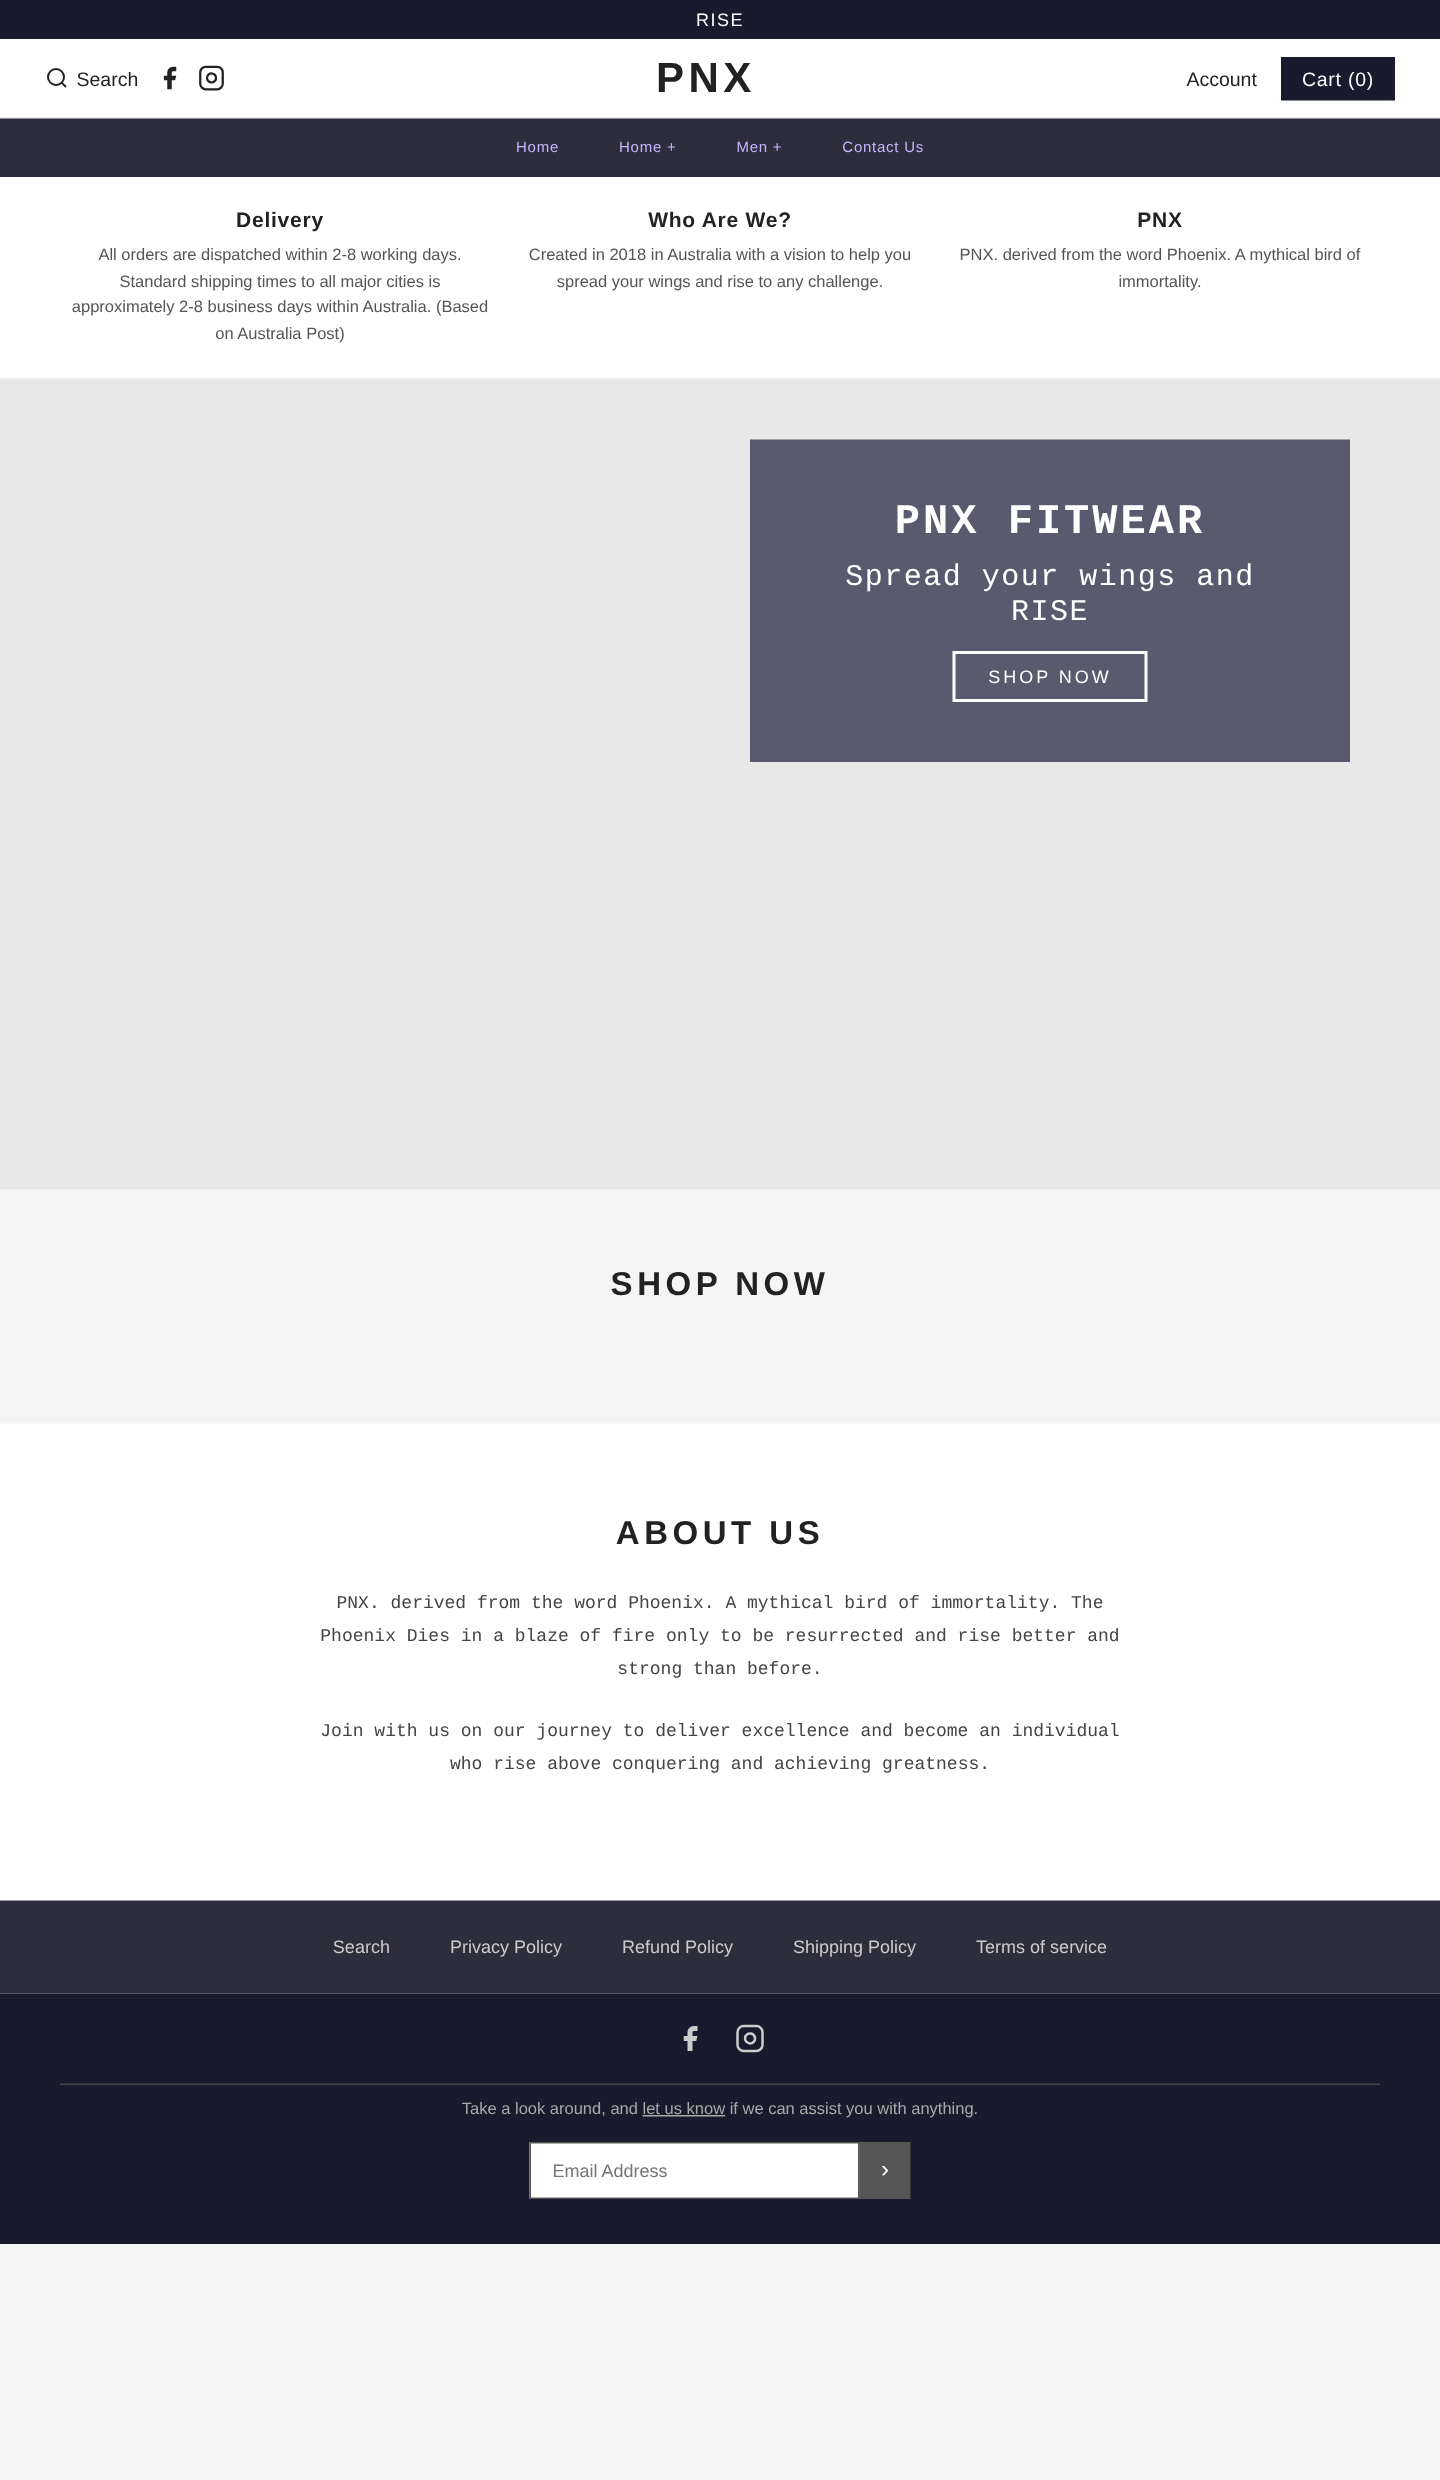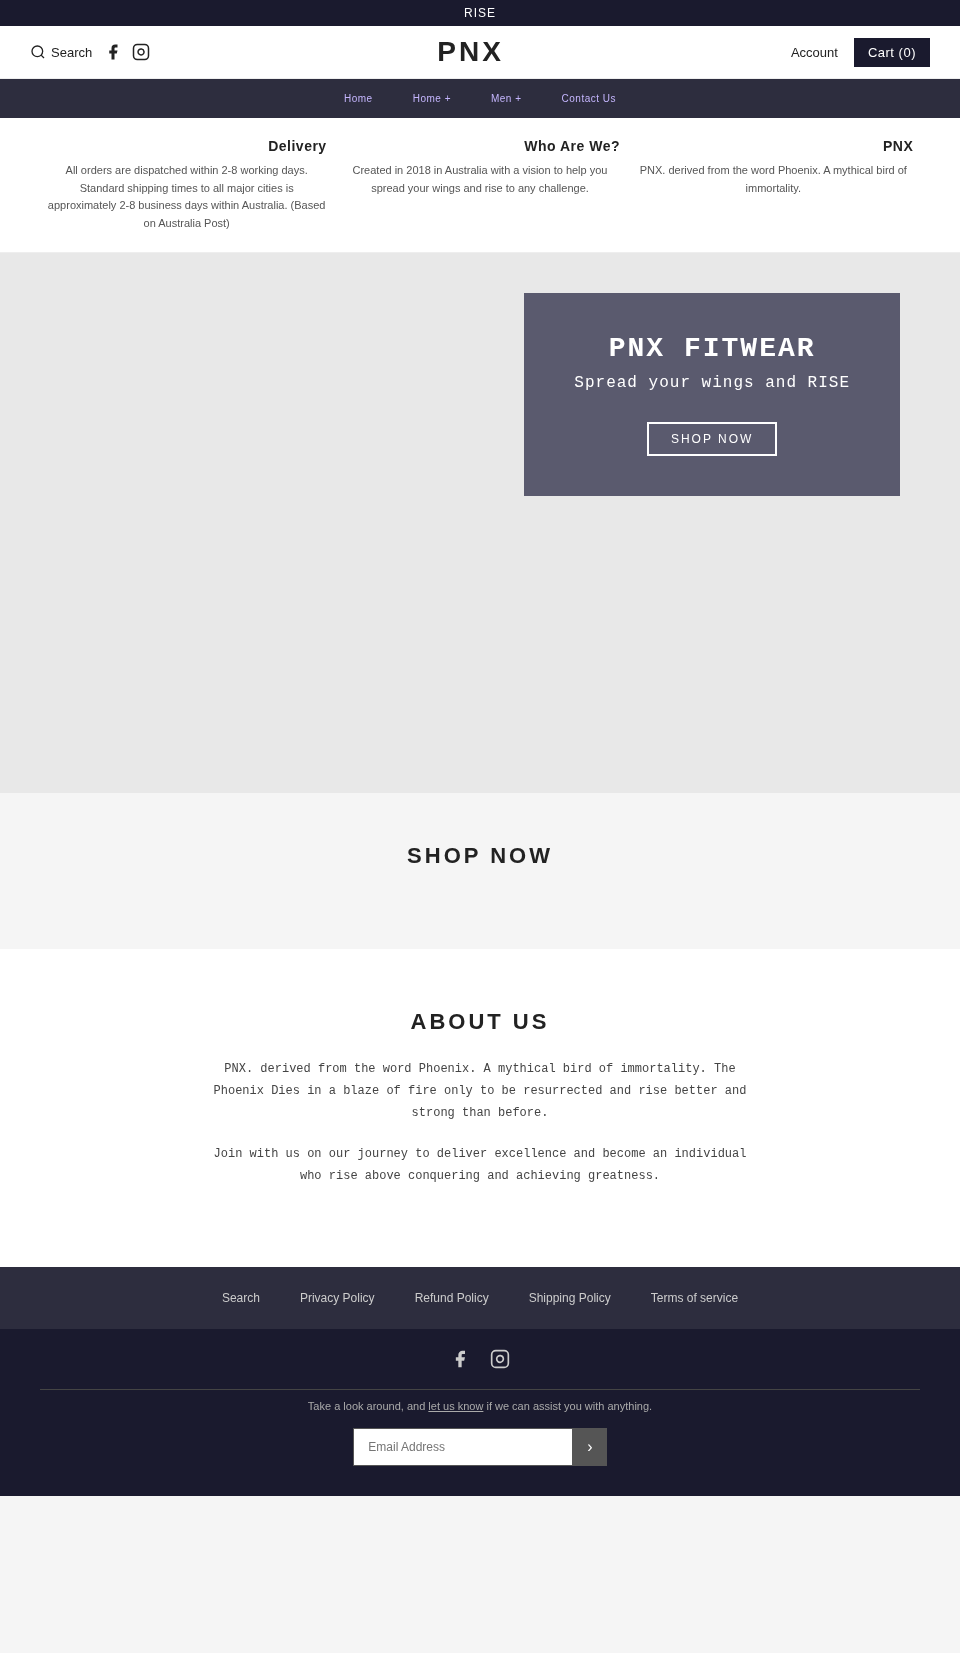--- a/index.html
+++ b/index.html
@@ -106,21 +106,20 @@
     }
     .info-col {
       text-align: center;
       max-width: 280px;
     }
     .info-col h3 {
       font-size: 14px;
       font-weight: bold;
       margin-bottom: 8px;
       letter-spacing: 0.5px;
-      text-align: right;
     }
     .info-col p {
       font-size: 11px;
       color: #555;
       line-height: 1.6;
     }
     .hero-box {
       background: #5a5a6e;
       color: #fff;
       padding: 40px 50px;
@@ -128,22 +127,22 @@
       text-align: center;
     }
     .hero-title {
       font-size: 28px;
       font-weight: bold;
       letter-spacing: 2px;
       margin-bottom: 10px;
       font-family: 'Courier New', monospace;
     }
     .hero-subtitle {
-      font-size: 16px;
-      margin-bottom: 30px;
+      font-size: 20px;
+      margin-bottom: 14px;
       font-family: 'Courier New', monospace;
       letter-spacing: 1px;
     }
     .shop-now-btn {
       border: 2px solid #fff;
       background: transparent;
       color: #fff;
       padding: 8px 22px;
       font-size: 12px;
       cursor: pointer;

